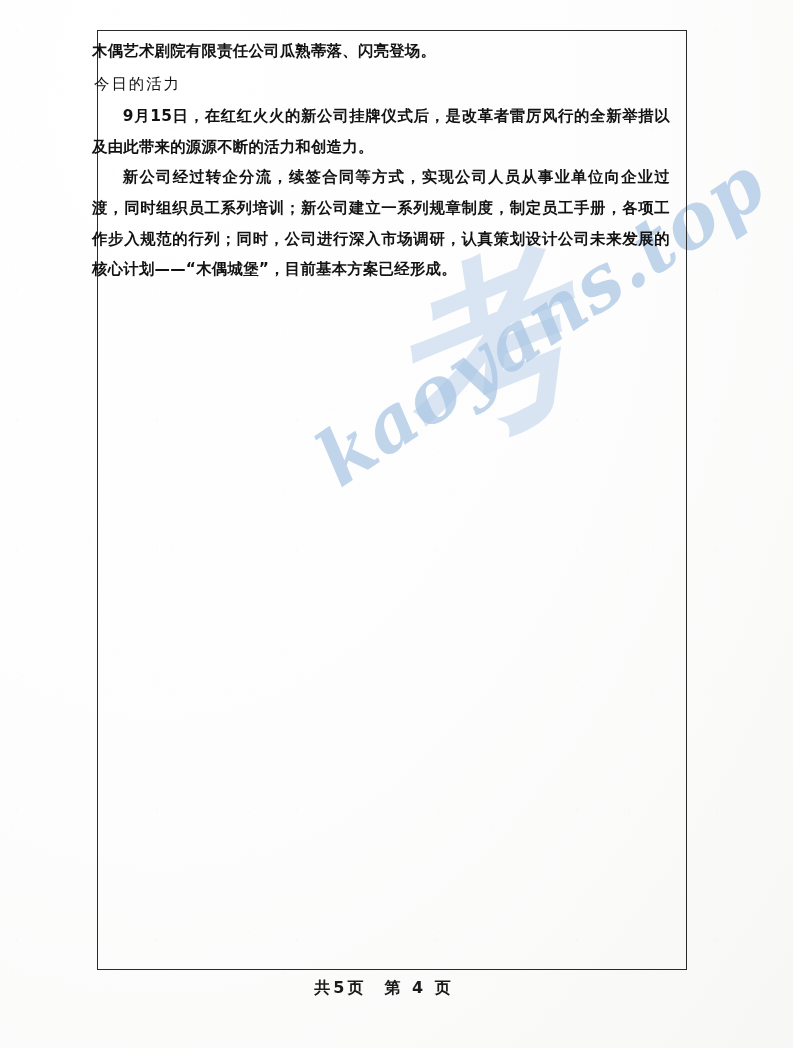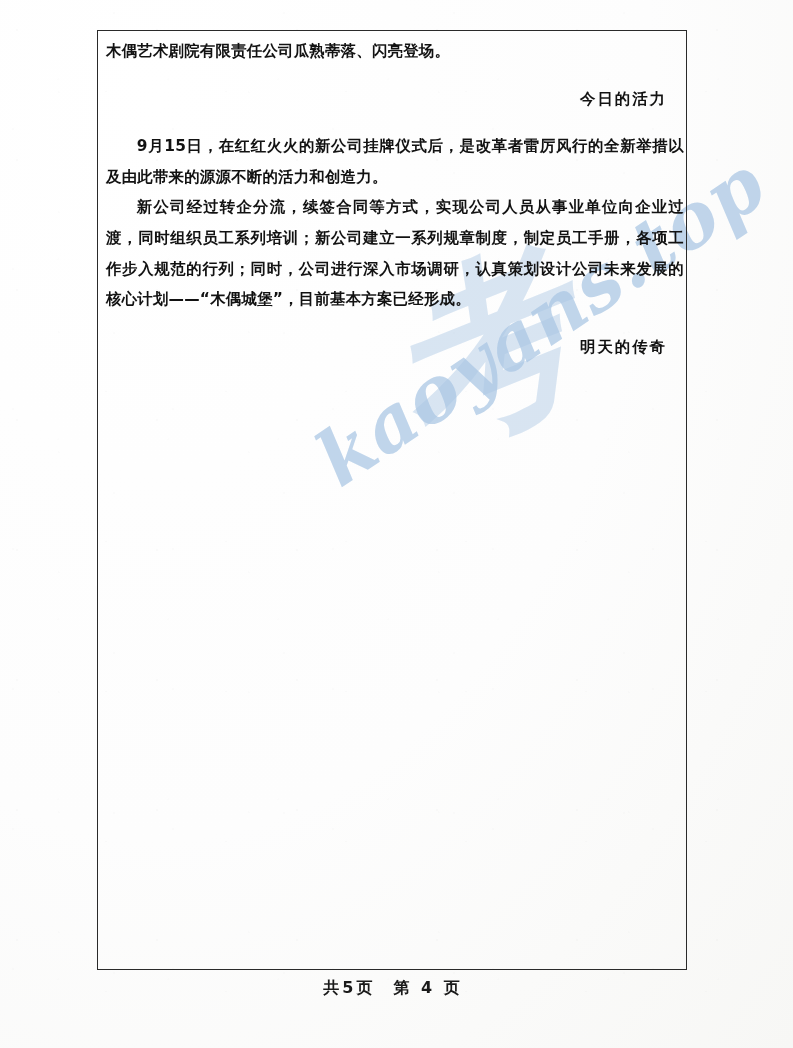--- a/index.html
+++ b/index.html
@@ -63,52 +63,52 @@
     content: "";
     position: absolute;
     left: -3px; top: 500px;
     width: 2px; height: 55px;
     background: #ffffff;
   }
 
   
   #doc-body {
     position: absolute;
-    left: 106px;
+    left: 92px;
     top: 36px;
     width: 578px;
     height: 928px;
     color: #121212;
     font-family: "DejaVu Sans", "Liberation Sans", sans-serif;
     font-size: 15.4px;
     line-height: 30.6px;
     letter-spacing: .25px;
     text-align: justify;
     text-justify: inter-character;
     font-weight: 600;
   }
   .para {
     margin: 0;
     text-indent: 2em;
     text-align: justify;
     text-justify: inter-character;
   }
   .para.noindent { text-indent: 0; }
   .heading {
-    margin: 17px;
-    text-align: right;
+    margin: 2px;
+    text-align: left;
     text-indent: 0;
-    font-weight: 700;
+    font-weight: 400;
     letter-spacing: 2px;
   }
 
   
   #page-footer {
     position: absolute;
-    left: 98px;
+    left: 89px;
     top: 978px;
     width: 590px;
     text-align: center;
     color: #1a1a1a;
     font-family: "DejaVu Sans", "Liberation Sans", sans-serif;
     font-size: 16px;
     font-weight: 700;
     letter-spacing: 3px;
   }
   #page-footer .sep { display: inline-block; width: 18px; }
@@ -166,21 +166,20 @@
 
     <p class="heading">今日的活力</p>
 
     <p class="para">9月15日，在红红火火的新公司挂牌仪式后，是改革者雷厉风行的全新举措以及由此带来的源源不断的活力和创造力。</p>
 
     <p class="para">新公司经过转企分流，续签合同等方式，实现公司人员从事业单位向企业过渡，同时组织员工系列培训；新公司建立一系列规章制度，制定员工手册，各项工作步入规范的行列；同时，公司进行深入市场调研，认真策划设计公司未来发展的核心计划——“木偶城堡”，目前基本方案已经形成。</p>
 
 
 
 
-    <p class="heading">明天的传奇</p>
 
 
 
   </div>
 
   <div id="page-footer">
     <span>共5页</span><span class="sep"></span><span>第 4 页</span>
   </div>
 
 </div>

